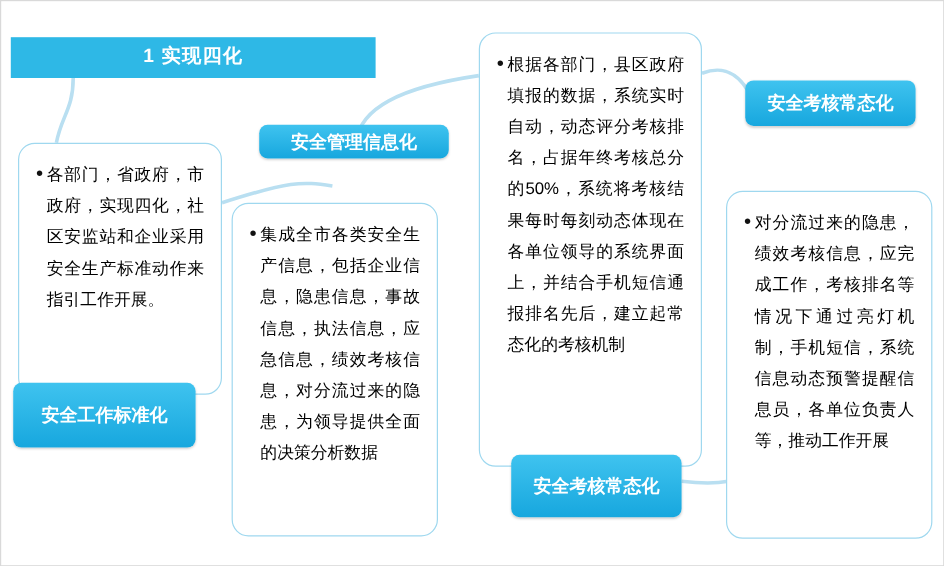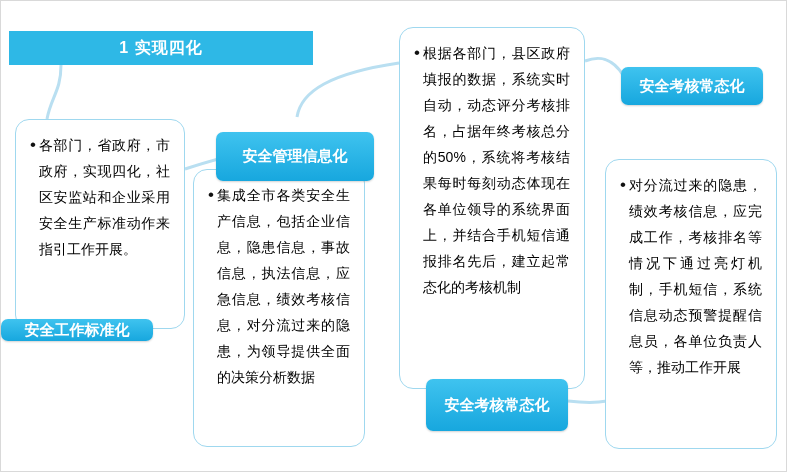--- a/index.html
+++ b/index.html
@@ -88,22 +88,22 @@
   }
   .chip-grad {
     background: linear-gradient(180deg, #3fc3ef 0%, #17a7de 100%);
   }
   
   #card-1 { left: 14px;  top: 118px; width: 170px; height: 210px; }
   #card-2 { left: 192px; top: 168px; width: 172px; height: 278px; }
   #card-3 { left: 398px; top: 26px;  width: 186px; height: 362px; }
   #card-4 { left: 604px; top: 158px; width: 172px; height: 290px; }
 
-  #chip-1 { left: 0;  top: 318px; width: 152px; height: 22px; }
-  #chip-2 { left: 215px; top: 131px; width: 158px; height: 49px; }
+  #chip-1 { left: 10px;  top: 318px; width: 152px; height: 54px; }
+  #chip-2 { left: 215px; top: 103px; width: 158px; height: 28px; }
   #chip-3 { left: 425px; top: 378px; width: 142px; height: 52px; }
   #chip-4 { left: 620px; top: 66px;  width: 142px; height: 38px; }
 </style>
 </head>
 <body>
 
 <div id="stage">
 
   <div class="title-banner">1  实现四化</div>
 

